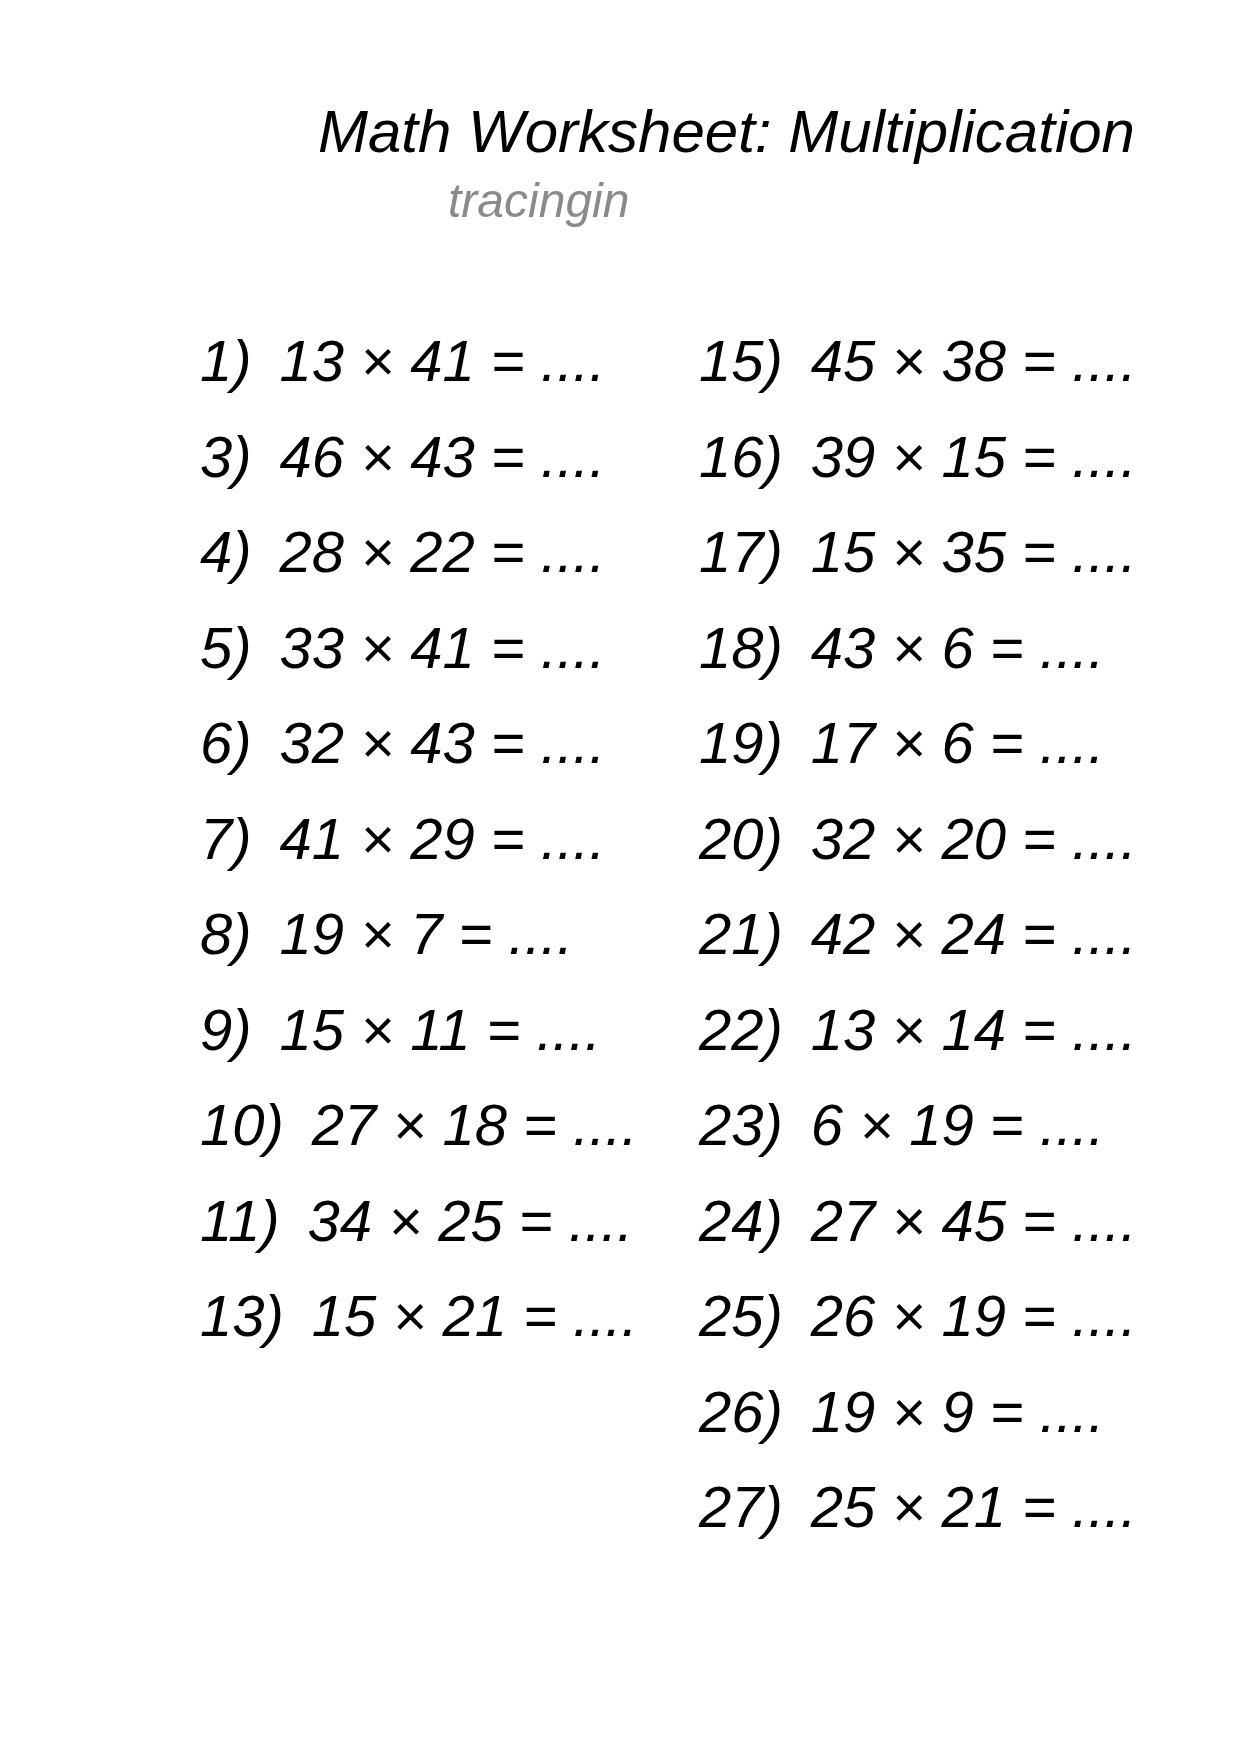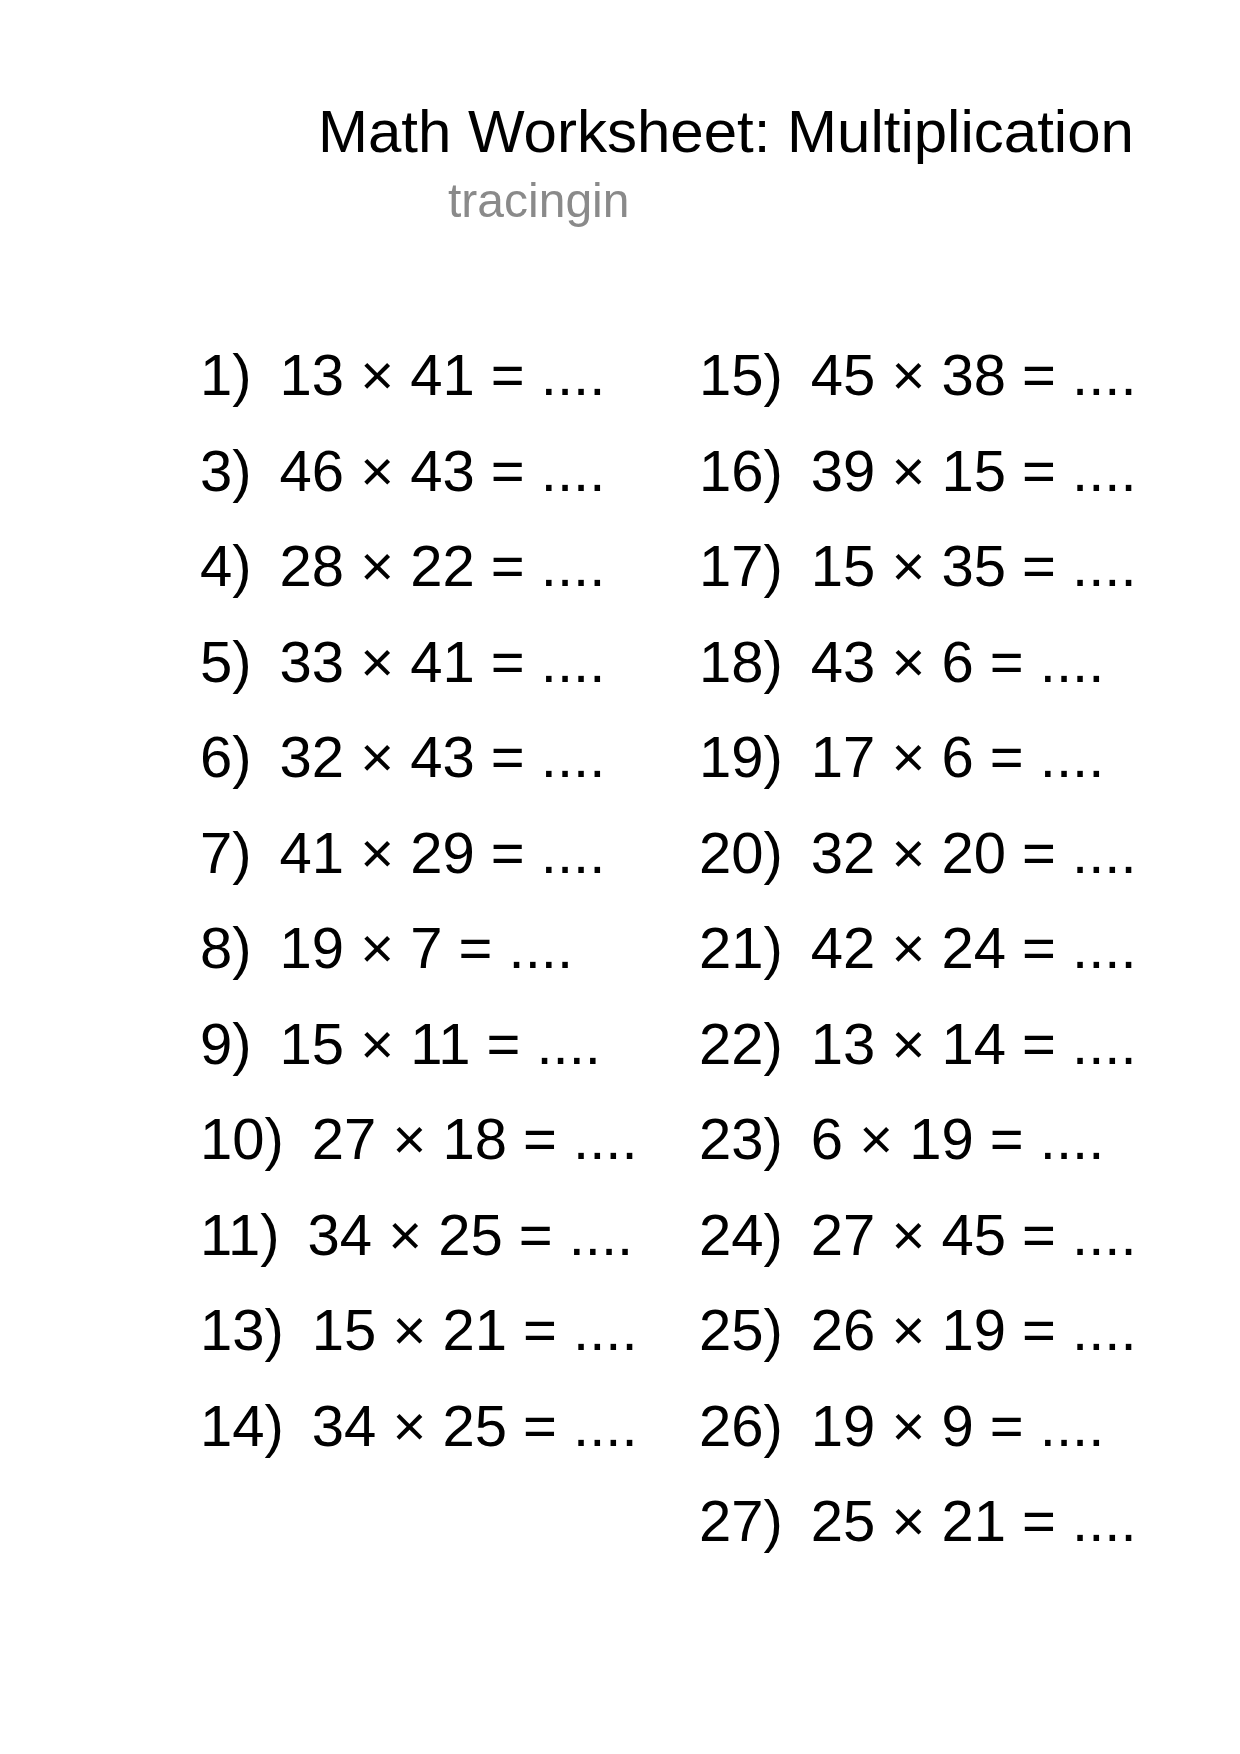--- a/index.html
+++ b/index.html
@@ -8,20 +8,21 @@
     height: 1754px;
     background: #ffffff;
     font-family: "Liberation Sans", sans-serif;
   }
   .page {
     position: relative;
     width: 1240px;
     height: 1578px;
     background: #ffffff;
     overflow: hidden;
+    font-style: italic;
   }
   .title {
     position: absolute;
     left: 318px;
     top: 102px;
     font-size: 60px;
     font-weight: 400;
     line-height: 1;
     color: #000000;
     white-space: nowrap;
@@ -31,21 +32,21 @@
     left: 448px;
     top: 177px;
     font-size: 48px;
     font-weight: 400;
     line-height: 1;
     color: #8a8a8a;
     white-space: nowrap;
   }
   .col {
     position: absolute;
-    top: 327px;
+    top: 313px;
     color: #000000;
     font-size: 58px;
     font-weight: 400;
   }
   .col-left  { left: 200px; }
   .col-right { left: 699px; }
   .row {
     height: 95.5px;
     line-height: 95.5px;
     white-space: nowrap;
@@ -71,21 +72,20 @@
     <div class="row"><span class="num">3)</span><span class="expr">46 × 43 = ....</span></div>
     <div class="row"><span class="num">4)</span><span class="expr">28 × 22 = ....</span></div>
     <div class="row"><span class="num">5)</span><span class="expr">33 × 41 = ....</span></div>
     <div class="row"><span class="num">6)</span><span class="expr">32 × 43 = ....</span></div>
     <div class="row"><span class="num">7)</span><span class="expr">41 × 29 = ....</span></div>
     <div class="row"><span class="num">8)</span><span class="expr">19 × 7 = ....</span></div>
     <div class="row"><span class="num">9)</span><span class="expr">15 × 11 = ....</span></div>
     <div class="row"><span class="num">10)</span><span class="expr">27 × 18 = ....</span></div>
     <div class="row"><span class="num">11)</span><span class="expr">34 × 25 = ....</span></div>
     <div class="row"><span class="num">13)</span><span class="expr">15 × 21 = ....</span></div>
-    <div class="row"><span class="num">14)</span><span class="expr">34 × 25 = ....</span></div>
   </div>
 
   <div class="col col-right">
     <div class="row"><span class="num">15)</span><span class="expr">45 × 38 = ....</span></div>
     <div class="row"><span class="num">16)</span><span class="expr">39 × 15 = ....</span></div>
     <div class="row"><span class="num">17)</span><span class="expr">15 × 35 = ....</span></div>
     <div class="row"><span class="num">18)</span><span class="expr">43 × 6 = ....</span></div>
     <div class="row"><span class="num">19)</span><span class="expr">17 × 6 = ....</span></div>
     <div class="row"><span class="num">20)</span><span class="expr">32 × 20 = ....</span></div>
     <div class="row"><span class="num">21)</span><span class="expr">42 × 24 = ....</span></div>

